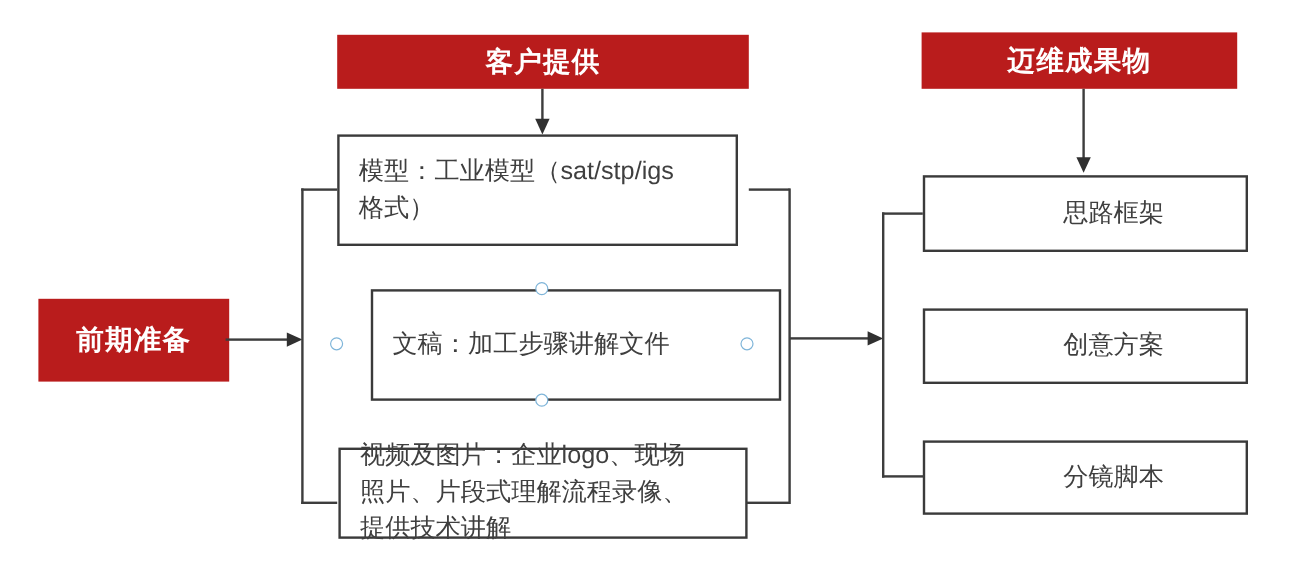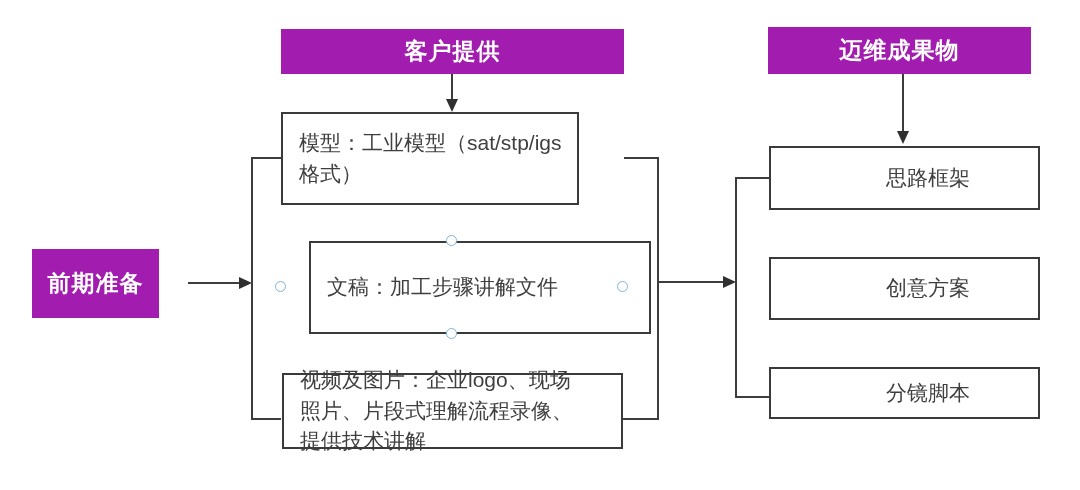--- a/index.html
+++ b/index.html
@@ -10,21 +10,21 @@
     position: relative;
     width: 1080px;
     height: 490px;
     background: #ffffff;
     overflow: hidden;
   }
 
   
   .hdr {
     position: absolute;
-    background: #a21caf;
+    background: #b91c1c;
     color: #ffffff;
     font-weight: bold;
     font-size: 23px;
     display: flex;
     align-items: center;
     justify-content: center;
     letter-spacing: 1px;
   }
 
   .wbox {
@@ -65,33 +65,33 @@
     background: #ffffff;
     border: 1.5px solid #7fb5d9;
     z-index: 5;
   }
 </style>
 </head>
 <body>
 
 <div class="canvas">
 
-  <div class="hdr" style="left:32px; top:249px; width:127px; height:69px;">
+  <div class="hdr" style="left:32px; top:249px; width:159px; height:69px;">
     <span class="txt">前期准备</span>
   </div>
 
   <div class="hdr" style="left:281px; top:29px; width:343px; height:45px;">
     <span class="txt">客户提供</span>
   </div>
 
   <div class="hdr" style="left:768px; top:27px; width:263px; height:47px;">
     <span class="txt">迈维成果物</span>
   </div>
 
-  <div class="wbox left-al" style="left:281px; top:112px; width:298px; height:93px;">
+  <div class="wbox left-al" style="left:281px; top:112px; width:334px; height:93px;">
     <span class="txt">模型：工业模型（sat/stp/igs
 格式）</span>
   </div>
 
   <div class="wbox left-al" style="left:281px; top:241px; width:342px; height:93px;margin-left:28px;">
     <span class="txt">文稿：加工步骤讲解文件</span>
   </div>
 
   <div class="wbox left-al" style="left:282px; top:373px; width:341px; height:76px;">
     <span class="txt">视频及图片：企业logo、现场
@@ -105,21 +105,21 @@
   <div class="handle" style="left:617px; top:281px;"></div>
 
   <div class="wbox center-al" style="left:769px; top:146px; width:271px; height:64px;">
     <span class="txt">思路框架</span>
   </div>
 
   <div class="wbox center-al" style="left:769px; top:257px; width:271px; height:63px;text-align:right;">
     <span class="txt">创意方案</span>
   </div>
 
-  <div class="wbox center-al" style="left:769px; top:367px; width:271px; height:52px;">
+  <div class="wbox center-al" style="left:769px; top:367px; width:271px; height:62px;">
     <span class="txt">分镜脚本</span>
   </div>
 
   <div class="ln" style="left:451px; top:74px; width:2px; height:26px;"></div>
   <div class="arr-down" style="left:446px; top:99px;"></div>
 
   <div class="ln" style="left:902px; top:74px; width:2px; height:58px;"></div>
   <div class="arr-down" style="left:897px; top:131px;"></div>
 
   <div class="ln" style="left:188px; top:282px; width:52px; height:2px;"></div>

